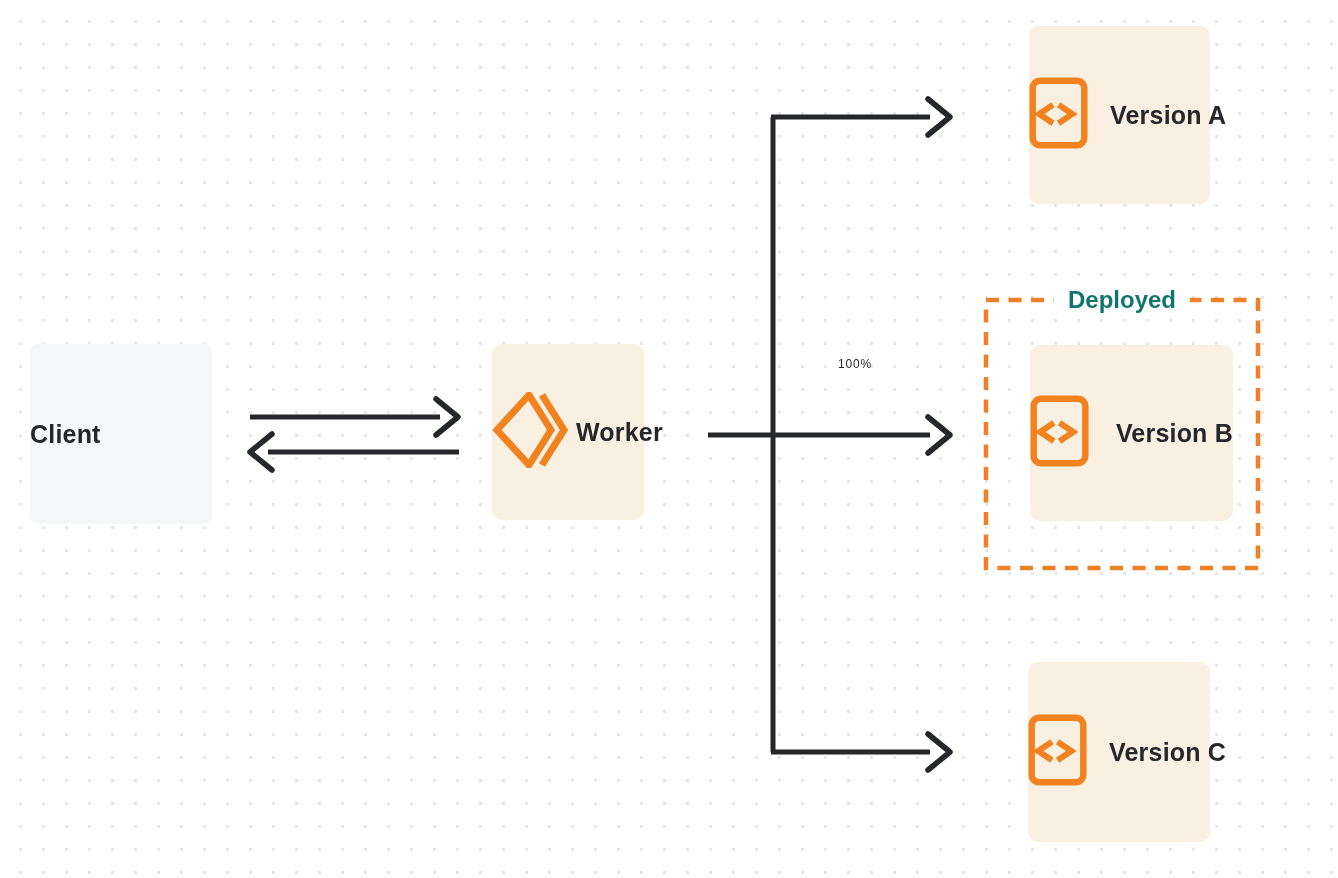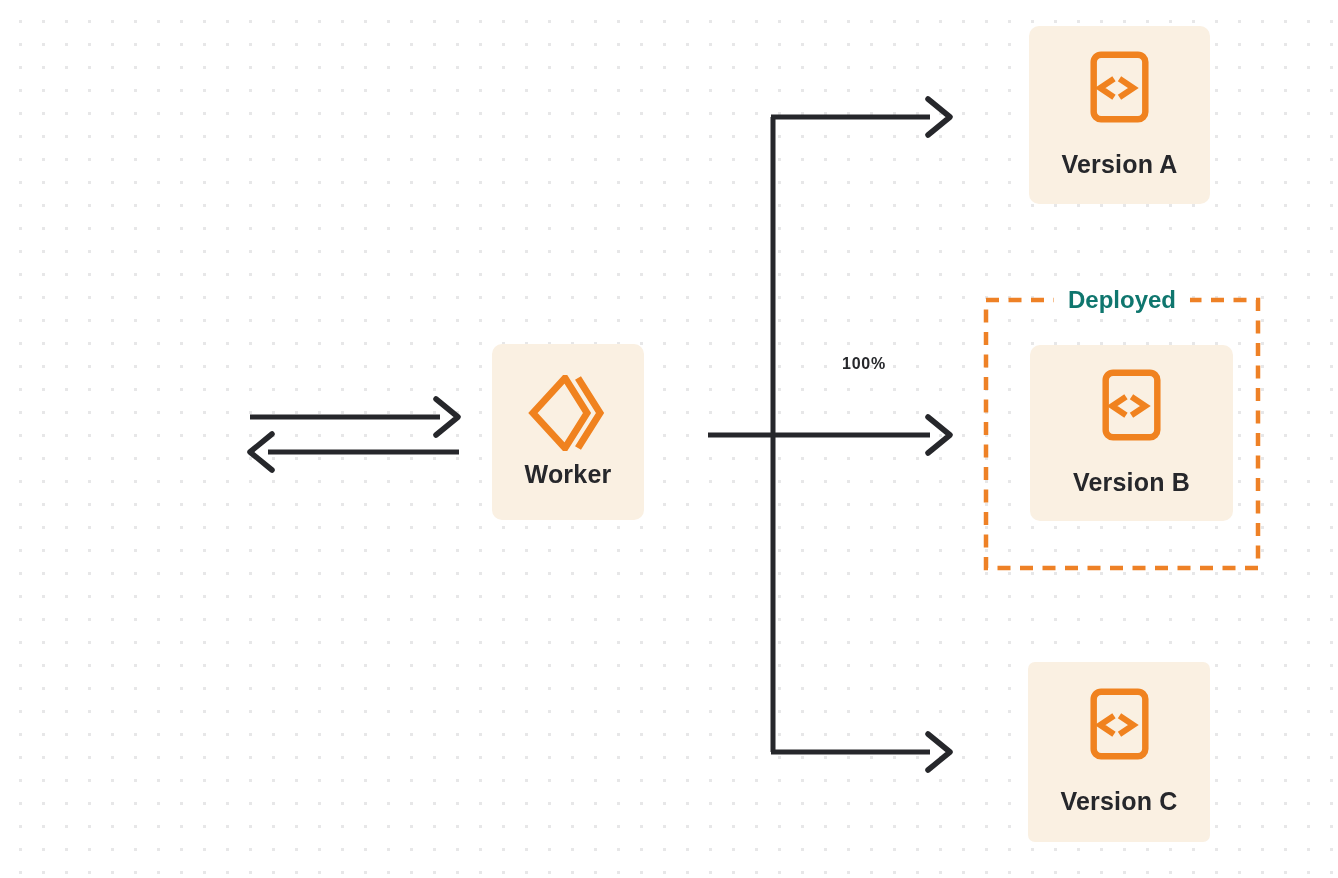--- a/index.html
+++ b/index.html
@@ -38,23 +38,23 @@
   .dashed-rect {
     stroke: #ee8126;
     stroke-width: 4.5;
     stroke-dasharray: 13 9.5;
     fill: none;
   }
   .node {
     position: absolute;
     border-radius: 10px;
     display: flex;
-    flex-direction: column;
+    flex-direction: row;
     align-items: center;
-    justify-content: center;
+    justify-content: space-between;
     gap: 22px;
   }
   .node-cream { background: #faf0e2; }
   .node-gray  { background: #f5f6f7; border-radius: 8px; }
   .node-label {
     font-size: 25px;
     font-weight: 700;
     color: #26272b;
     letter-spacing: 0.2px;
     line-height: 1.2;
@@ -63,21 +63,21 @@
   .icon-stroke {
     stroke: #f0821f;
     fill: none;
     stroke-linejoin: miter;
     stroke-linecap: butt;
   }
   .client-node  { left: 30px;  top: 344px; width: 182px; height: 180px; }
   .worker-node  { left: 492px; top: 344px; width: 152px; height: 176px; gap: 4px; }
   .version-a-node { left: 1029px; top: 26px;  width: 181px; height: 178px; }
   .version-b-node { left: 1030px; top: 345px; width: 203px; height: 176px; }
-  .version-c-node { left: 1028px; top: 662px; width: 182px; height: 180px; border-radius: 7px; }
+  .version-c-node { left: 1028px; top: 662px; width: 182px; height: 180px; }
   .deployed-group {
     position: absolute;
     left: 986px; top: 300px;
     width: 272px; height: 268px;
     pointer-events: none;
   }
   .deployed-label {
     position: absolute;
     left: 50%; top: 0;
     transform: translate(-50%, -50%);
@@ -87,26 +87,25 @@
     font-weight: 700;
     color: #0f766e;
     white-space: nowrap;
     line-height: 1.1;
   }
   .traffic-label {
     position: absolute;
     left: 775px; top: 347px;
     width: 160px;
     text-align: center;
-    font-weight: 700;
+    font-weight: 400;
     color: #26272b;
-    font-size: 16px;
+    font-size: 12px;
     line-height: 34px;
     letter-spacing: 0.8px;
-    margin-left: 9px;
   }
 </style>
 </head>
 <body>
 
 <div class="canvas">
 
   <svg class="wires" viewBox="0 0 1338 878" xmlns="http://www.w3.org/2000/svg">
 
     <g>
@@ -139,20 +138,23 @@
       <polyline class="head" points="928,734 950,752 928,770"></polyline>
     </g>
 
     <rect class="dashed-rect" x="986" y="300" width="272" height="268"></rect>
   </svg>
 
   <div class="traffic-label">
     <div>100%</div>
   </div>
 
+  <div class="node node-gray client-node">
+    <div class="node-label">Client</div>
+  </div>
 
   <div class="node node-cream worker-node">
     <span>
       <svg width="80" height="76" viewBox="0 0 78 76">
         <path class="icon-stroke" stroke-width="7" d="M36 3 L4 38 L36 73 L58 38 Z"></path>
         <path class="icon-stroke" stroke-width="7" d="M49 3 L71 38 L49 73"></path>
       </svg>
     </span>
     <div class="node-label">Worker</div>
   </div>

